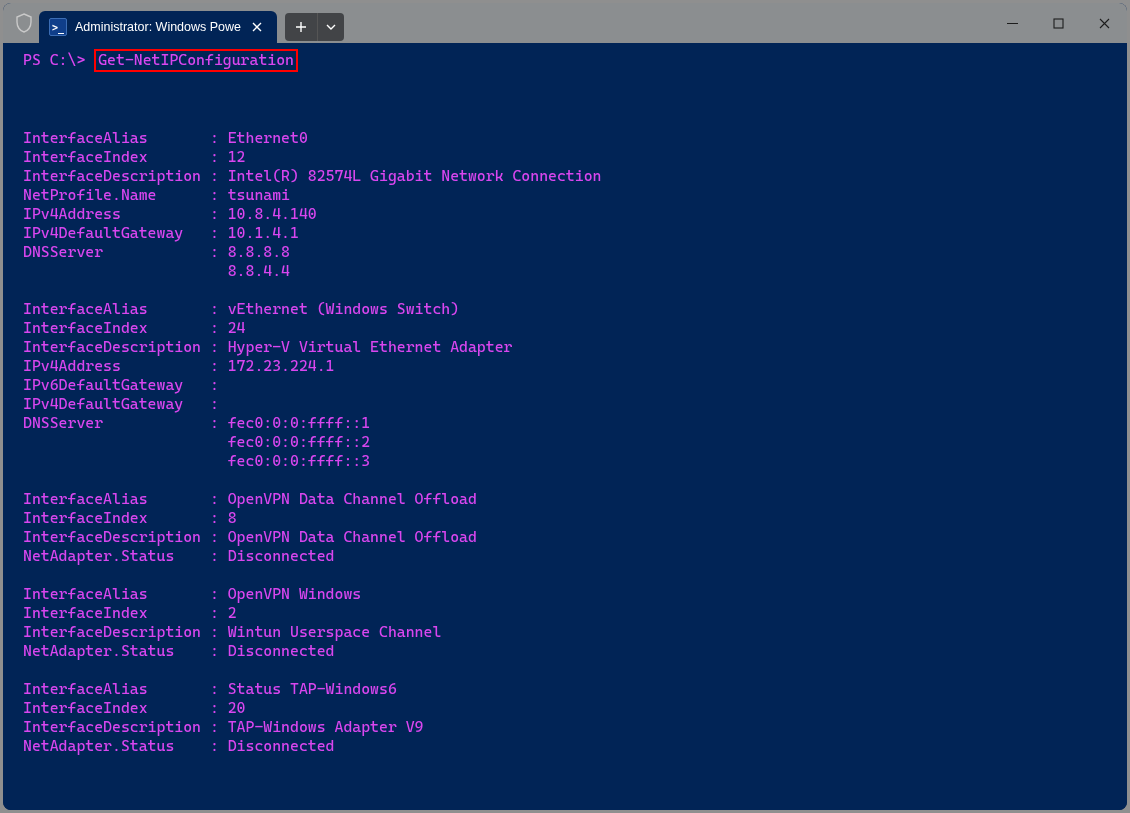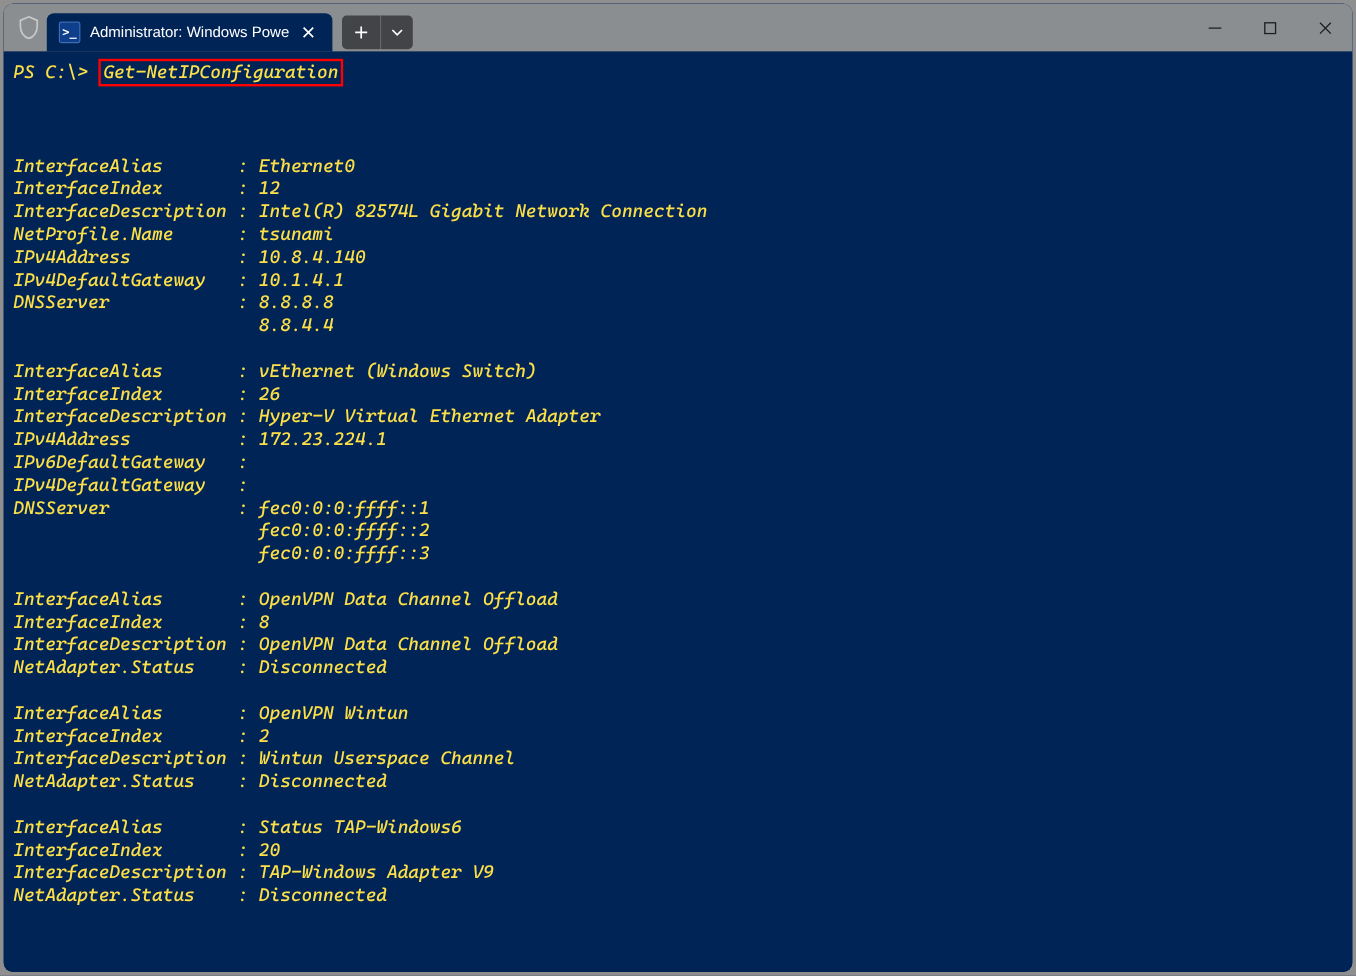--- a/index.html
+++ b/index.html
@@ -117,28 +117,27 @@
     width: 46px;
     height: 40px;
     display: flex;
     align-items: center;
     justify-content: center;
     color: #1d1d1d;
   }
   .console {
     flex: 1;
     background: #012456;
-    color: #fde047;
+    color: #d946ef;
     font-family: Consolas, "Cascadia Mono", monospace;
     font-size: 15.2px;
     line-height: 19px;
-    padding: 8px 8px;
+    padding: 8px 20px;
     white-space: pre;
     overflow: hidden;
-    font-style: italic;
   }
   .prompt-line {
     display: block;
   }
   .highlight-box {
     border: 2.5px solid #ff0000;
     padding: 0 2px;
     display: inline-block;
     line-height: 19px;
     margin-top: -2px;
@@ -204,35 +203,35 @@
 <span><span>InterfaceAlias&nbsp;&nbsp;&nbsp;&nbsp;&nbsp;&nbsp;&nbsp;</span><span>:&nbsp;</span><span>Ethernet0</span></span>
 <span><span>InterfaceIndex&nbsp;&nbsp;&nbsp;&nbsp;&nbsp;&nbsp;&nbsp;</span><span>:&nbsp;</span><span>12</span></span>
 <span><span>InterfaceDescription&nbsp;</span><span>:&nbsp;</span><span>Intel(R) 82574L Gigabit Network Connection</span></span>
 <span><span>NetProfile.Name&nbsp;&nbsp;&nbsp;&nbsp;&nbsp;&nbsp;</span><span>:&nbsp;</span><span>tsunami</span></span>
 <span><span>IPv4Address&nbsp;&nbsp;&nbsp;&nbsp;&nbsp;&nbsp;&nbsp;&nbsp;&nbsp;&nbsp;</span><span>:&nbsp;</span><span>10.8.4.140</span></span>
 <span><span>IPv4DefaultGateway&nbsp;&nbsp;&nbsp;</span><span>:&nbsp;</span><span>10.1.4.1</span></span>
 <span><span>DNSServer&nbsp;&nbsp;&nbsp;&nbsp;&nbsp;&nbsp;&nbsp;&nbsp;&nbsp;&nbsp;&nbsp;&nbsp;</span><span>:&nbsp;</span><span>8.8.8.8</span></span>
 <span><span>&nbsp;&nbsp;&nbsp;&nbsp;&nbsp;&nbsp;&nbsp;&nbsp;&nbsp;&nbsp;&nbsp;&nbsp;&nbsp;&nbsp;&nbsp;&nbsp;&nbsp;&nbsp;&nbsp;&nbsp;&nbsp;</span><span>&nbsp;&nbsp;</span><span>8.8.4.4</span></span>
 
 <span><span>InterfaceAlias&nbsp;&nbsp;&nbsp;&nbsp;&nbsp;&nbsp;&nbsp;</span><span>:&nbsp;</span><span>vEthernet (Windows Switch)</span></span>
-<span><span>InterfaceIndex&nbsp;&nbsp;&nbsp;&nbsp;&nbsp;&nbsp;&nbsp;</span><span>:&nbsp;</span><span>26</span></span>
+<span><span>InterfaceIndex&nbsp;&nbsp;&nbsp;&nbsp;&nbsp;&nbsp;&nbsp;</span><span>:&nbsp;</span><span>24</span></span>
 <span><span>InterfaceDescription&nbsp;</span><span>:&nbsp;</span><span>Hyper-V Virtual Ethernet Adapter</span></span>
 <span><span>IPv4Address&nbsp;&nbsp;&nbsp;&nbsp;&nbsp;&nbsp;&nbsp;&nbsp;&nbsp;&nbsp;</span><span>:&nbsp;</span><span>172.23.224.1</span></span>
 <span><span>IPv6DefaultGateway&nbsp;&nbsp;&nbsp;</span><span>:&nbsp;</span><span></span></span>
 <span><span>IPv4DefaultGateway&nbsp;&nbsp;&nbsp;</span><span>:&nbsp;</span><span></span></span>
 <span><span>DNSServer&nbsp;&nbsp;&nbsp;&nbsp;&nbsp;&nbsp;&nbsp;&nbsp;&nbsp;&nbsp;&nbsp;&nbsp;</span><span>:&nbsp;</span><span>fec0:0:0:ffff::1</span></span>
 <span><span>&nbsp;&nbsp;&nbsp;&nbsp;&nbsp;&nbsp;&nbsp;&nbsp;&nbsp;&nbsp;&nbsp;&nbsp;&nbsp;&nbsp;&nbsp;&nbsp;&nbsp;&nbsp;&nbsp;&nbsp;&nbsp;</span><span>&nbsp;&nbsp;</span><span>fec0:0:0:ffff::2</span></span>
 <span><span>&nbsp;&nbsp;&nbsp;&nbsp;&nbsp;&nbsp;&nbsp;&nbsp;&nbsp;&nbsp;&nbsp;&nbsp;&nbsp;&nbsp;&nbsp;&nbsp;&nbsp;&nbsp;&nbsp;&nbsp;&nbsp;</span><span>&nbsp;&nbsp;</span><span>fec0:0:0:ffff::3</span></span>
 
 <span><span>InterfaceAlias&nbsp;&nbsp;&nbsp;&nbsp;&nbsp;&nbsp;&nbsp;</span><span>:&nbsp;</span><span>OpenVPN Data Channel Offload</span></span>
 <span><span>InterfaceIndex&nbsp;&nbsp;&nbsp;&nbsp;&nbsp;&nbsp;&nbsp;</span><span>:&nbsp;</span><span>8</span></span>
 <span><span>InterfaceDescription&nbsp;</span><span>:&nbsp;</span><span>OpenVPN Data Channel Offload</span></span>
 <span><span>NetAdapter.Status&nbsp;&nbsp;&nbsp;&nbsp;</span><span>:&nbsp;</span><span>Disconnected</span></span>
 
-<span><span>InterfaceAlias&nbsp;&nbsp;&nbsp;&nbsp;&nbsp;&nbsp;&nbsp;</span><span>:&nbsp;</span><span>OpenVPN Wintun</span></span>
+<span><span>InterfaceAlias&nbsp;&nbsp;&nbsp;&nbsp;&nbsp;&nbsp;&nbsp;</span><span>:&nbsp;</span><span>OpenVPN Windows</span></span>
 <span><span>InterfaceIndex&nbsp;&nbsp;&nbsp;&nbsp;&nbsp;&nbsp;&nbsp;</span><span>:&nbsp;</span><span>2</span></span>
 <span><span>InterfaceDescription&nbsp;</span><span>:&nbsp;</span><span>Wintun Userspace Channel</span></span>
 <span><span>NetAdapter.Status&nbsp;&nbsp;&nbsp;&nbsp;</span><span>:&nbsp;</span><span>Disconnected</span></span>
 
 <span><span>InterfaceAlias&nbsp;&nbsp;&nbsp;&nbsp;&nbsp;&nbsp;&nbsp;</span><span>:&nbsp;</span><span>Status TAP-Windows6</span></span>
 <span><span>InterfaceIndex&nbsp;&nbsp;&nbsp;&nbsp;&nbsp;&nbsp;&nbsp;</span><span>:&nbsp;</span><span>20</span></span>
 <span><span>InterfaceDescription&nbsp;</span><span>:&nbsp;</span><span>TAP-Windows Adapter V9</span></span>
 <span><span>NetAdapter.Status&nbsp;&nbsp;&nbsp;&nbsp;</span><span>:&nbsp;</span><span>Disconnected</span></span>
 
 </div></div>

